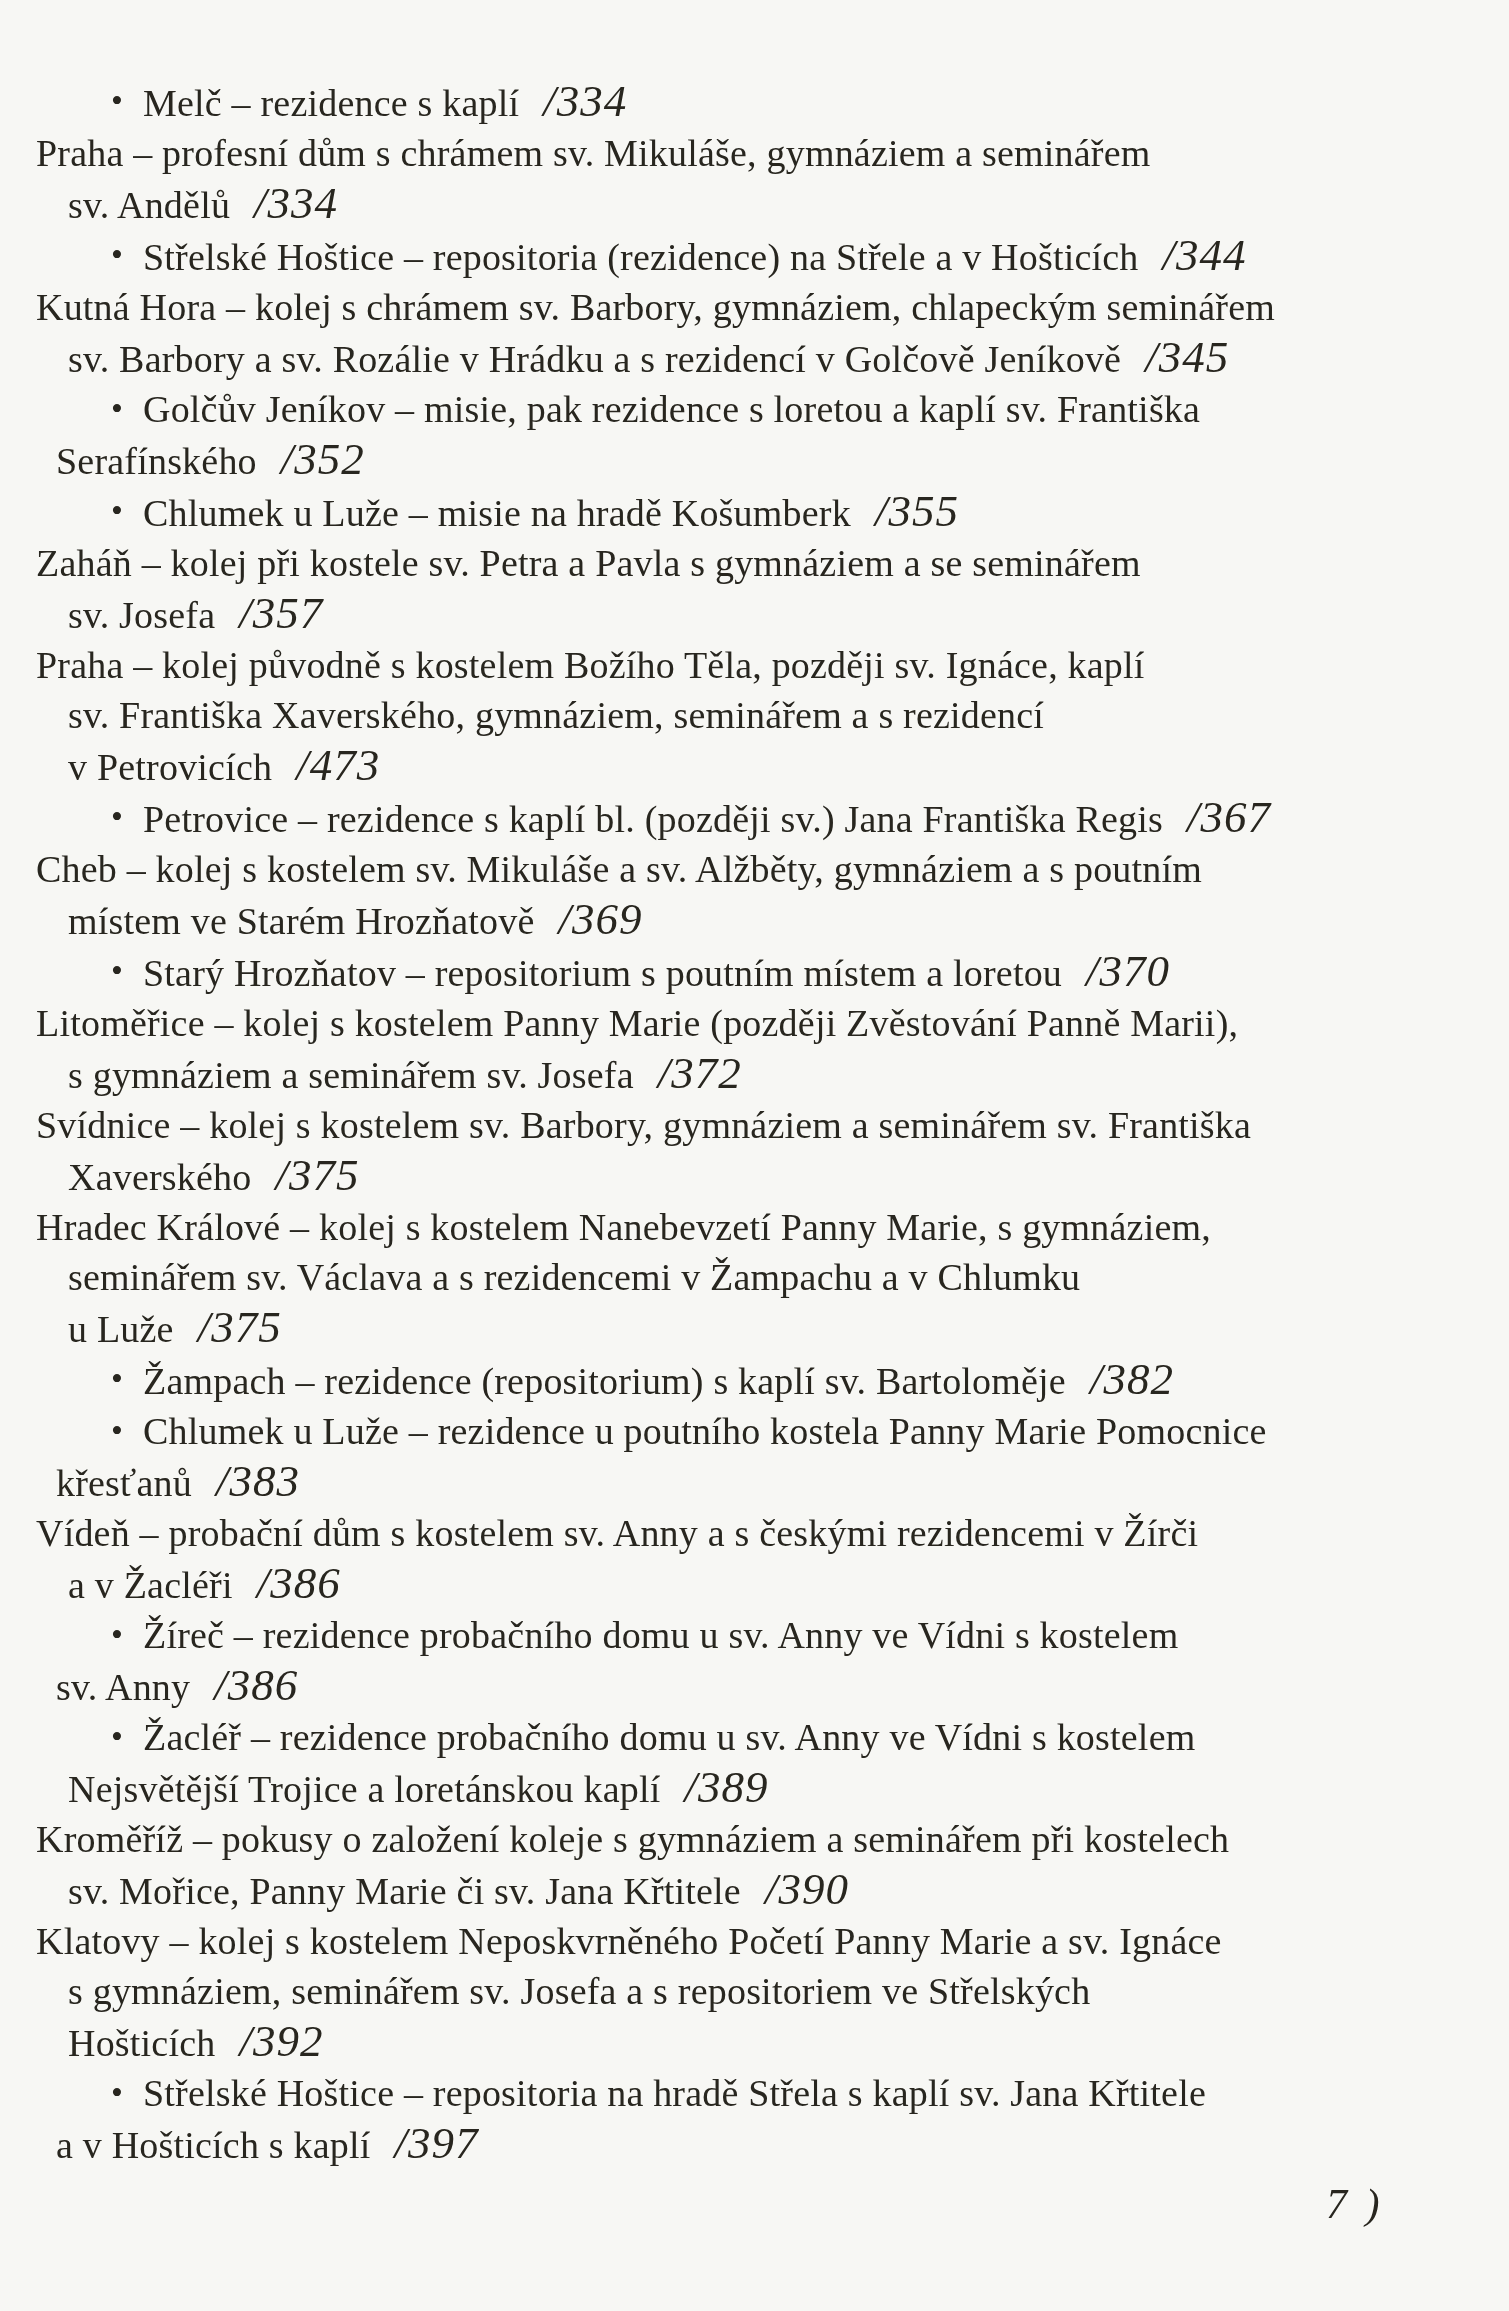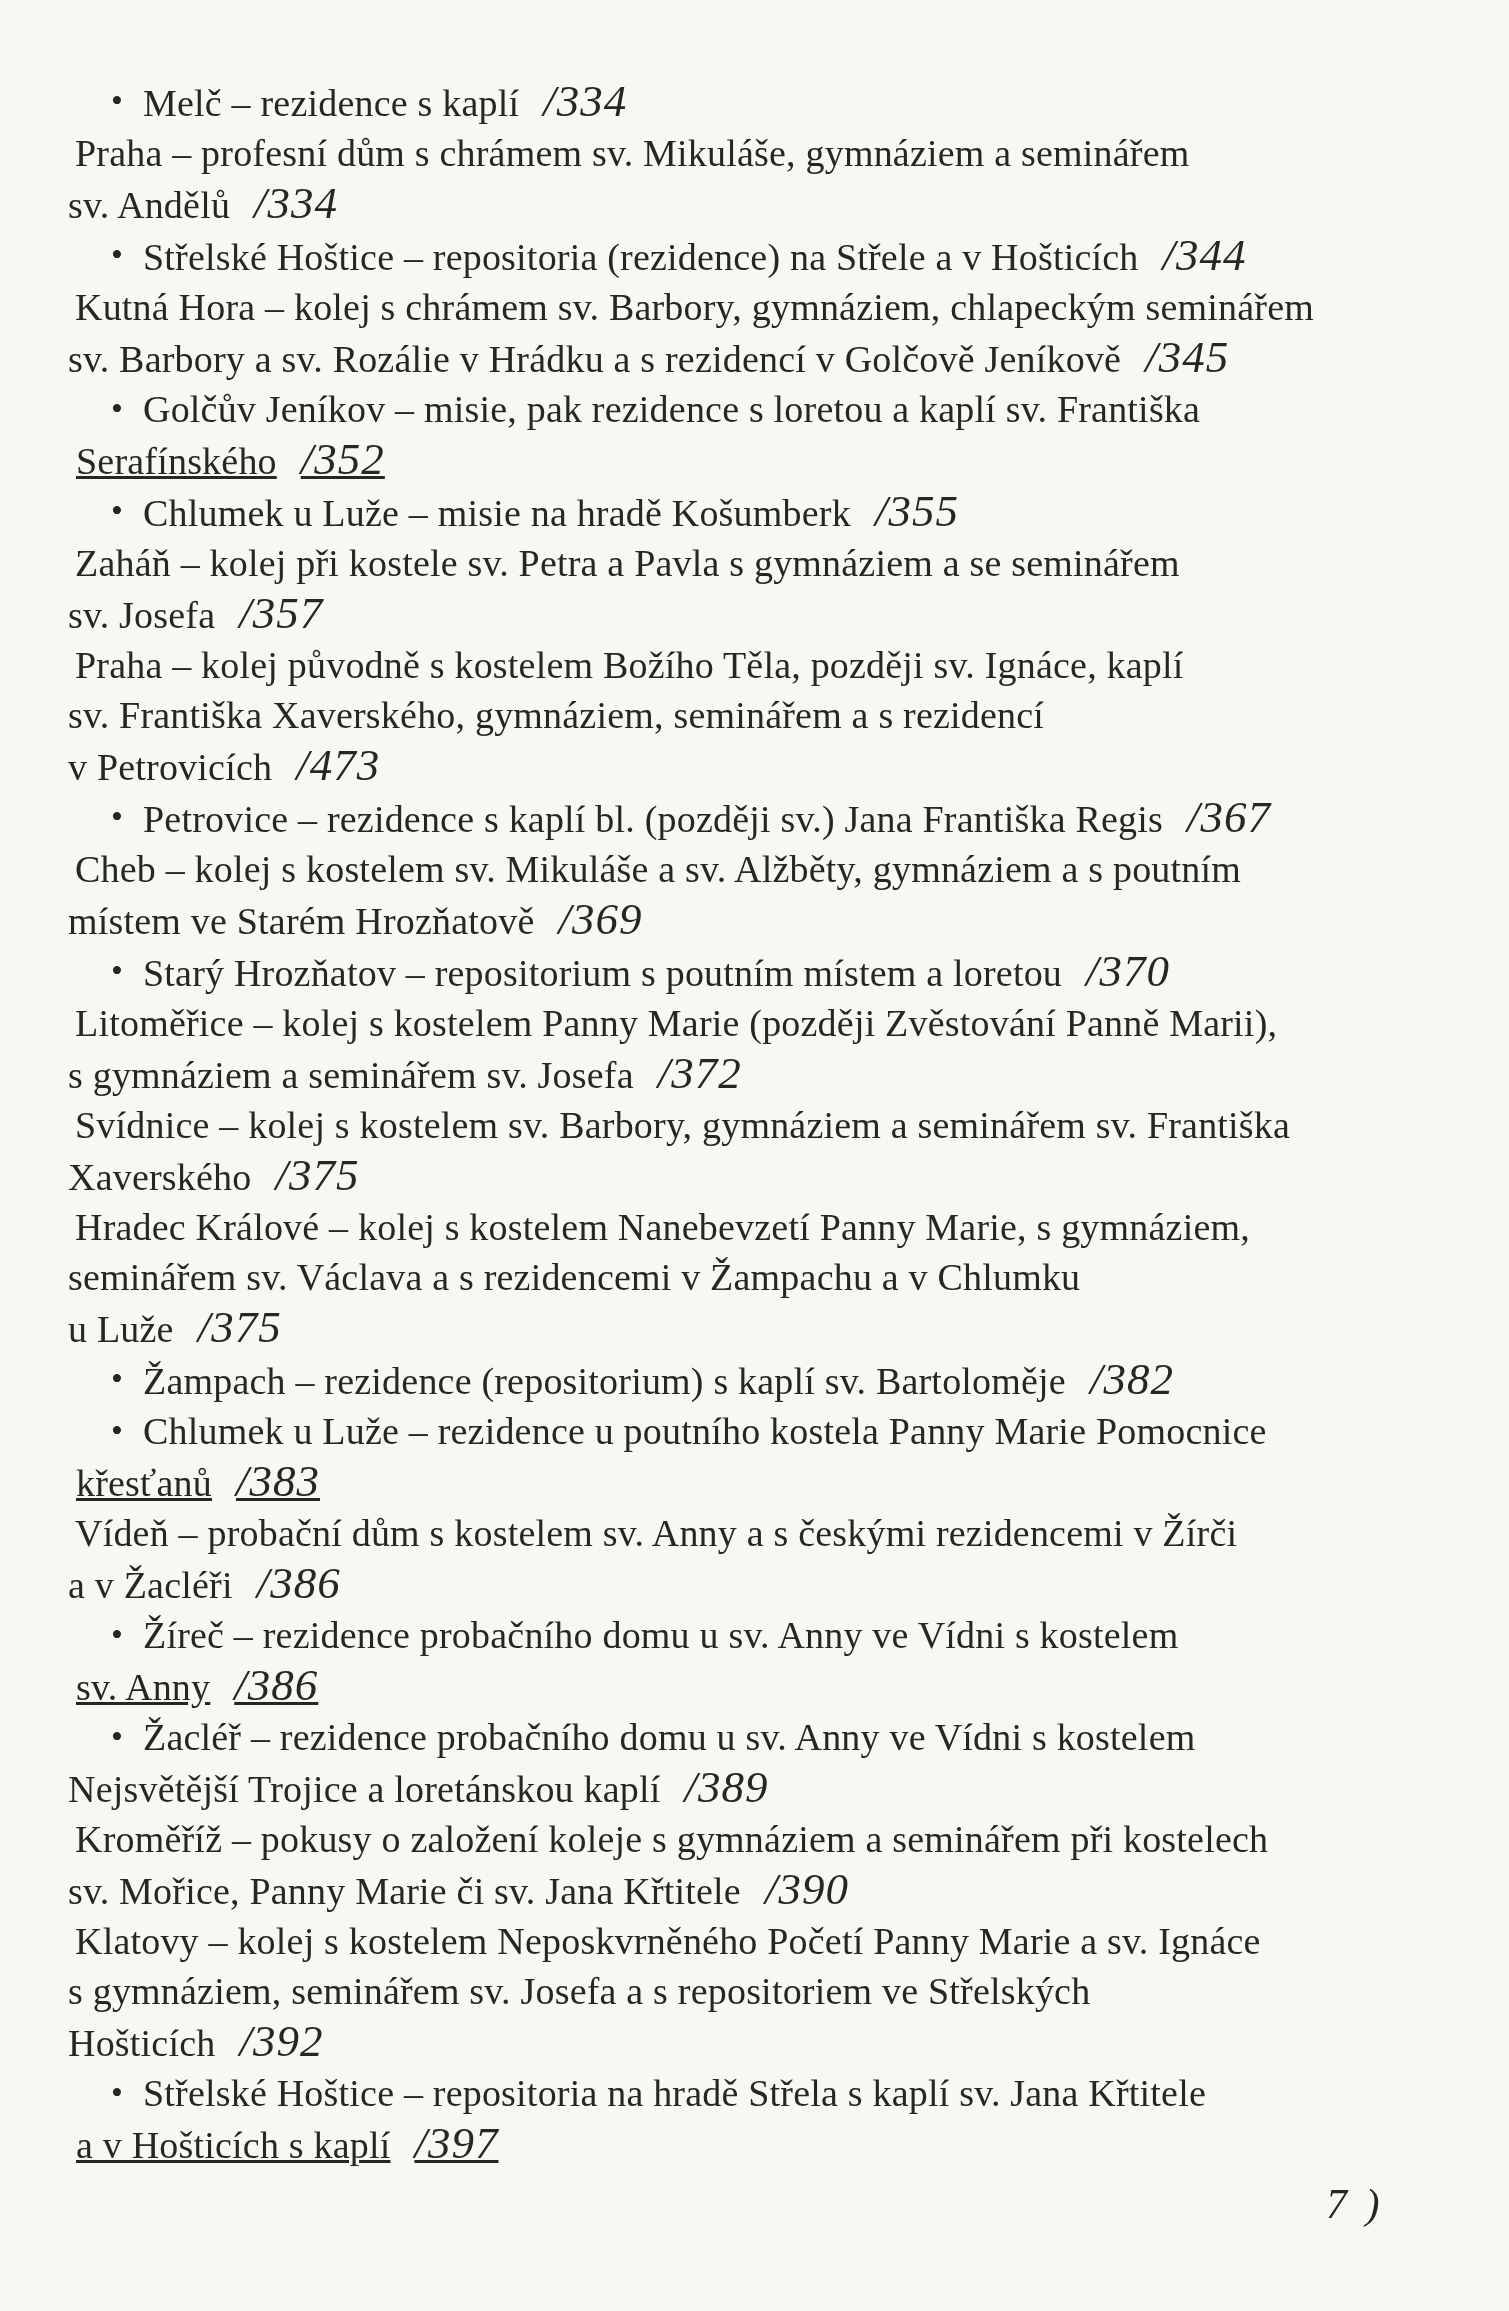--- a/index.html
+++ b/index.html
@@ -22,24 +22,24 @@
     left: 0;
     right: 0;
   }
   .line {
     position: relative;
     font-size: 38px;
     line-height: 50px;
     white-space: nowrap;
     letter-spacing: 0.2px;
   }
-  .line.main  { padding-left: 75px;  }
+  .line.main  { padding-left: 36px;  }
   .line.cont  { padding-left: 68px; }
   .line.bullet{ padding-left: 143px; }
-  .line.bcont { padding-left: 76px; text-decoration: underline; }
+  .line.bcont { padding-left: 56px; }
   .dot {
     position: absolute;
     left: 111px;
     top: 0;
     line-height: 50px;
     font-size: 34px;
   }
   .pageref {
     font-style: italic;
     font-size: 45px;

